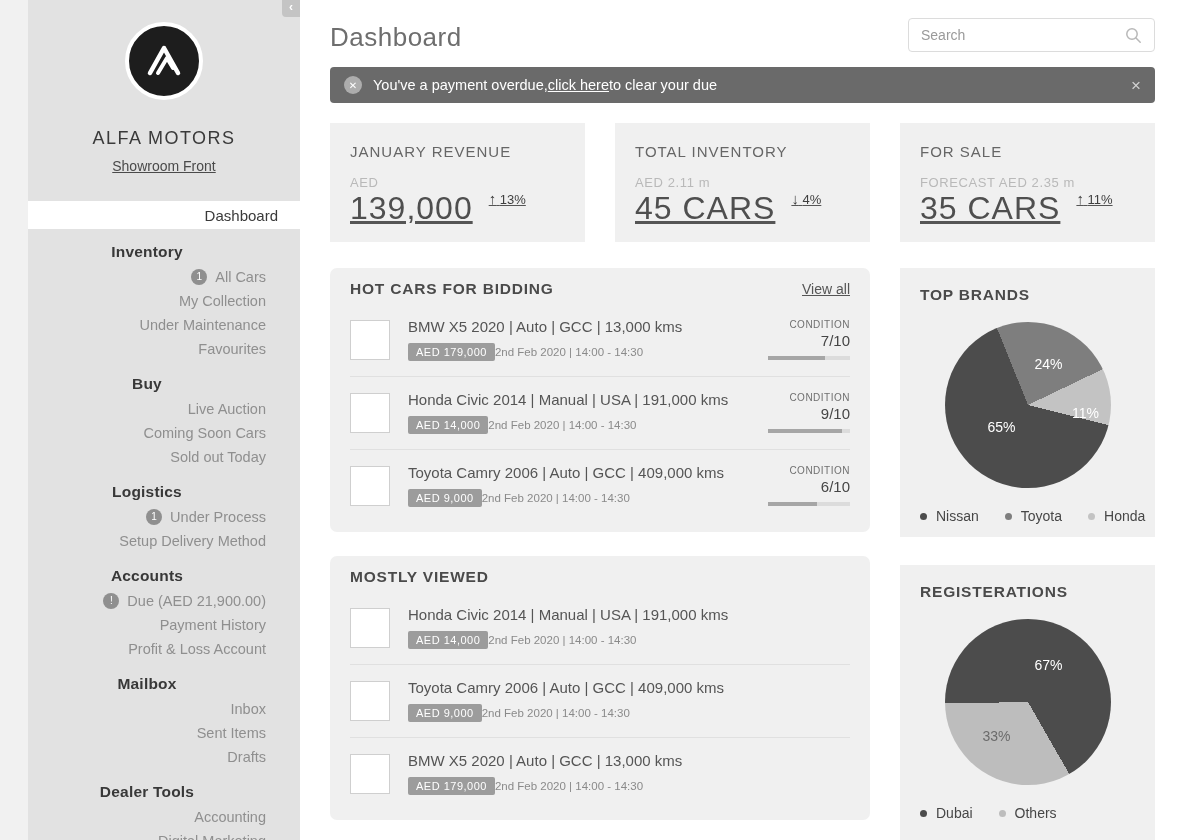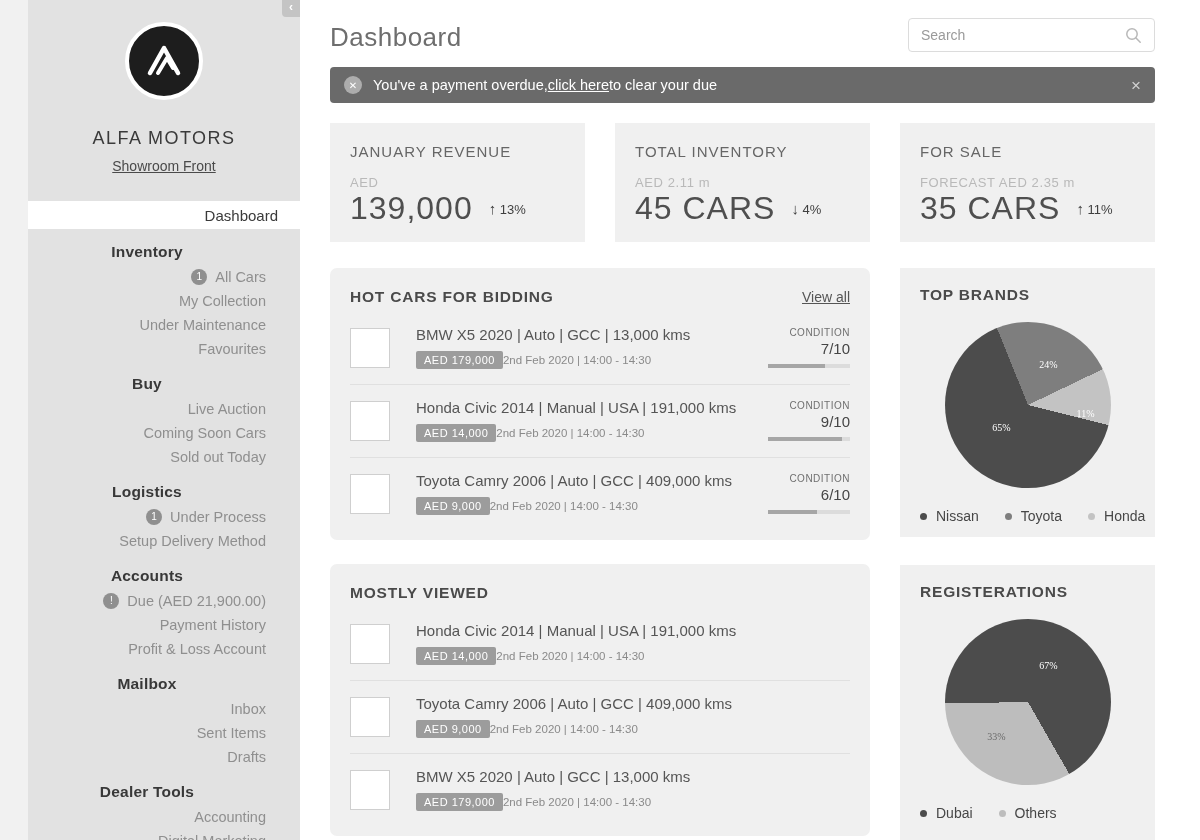--- a/index.html
+++ b/index.html
@@ -43,50 +43,50 @@
     padding:0 14px; color:#fff; font-size:14.5px; }
   .banner-icon { width:18px; height:18px; border-radius:50%; background:rgba(255,255,255,.45);
     display:flex; align-items:center; justify-content:center; font-size:10px; color:#fff;
     margin-right:11px; flex:0 0 18px; }
   .banner a, .banner-link { color:#fff; text-decoration:underline; cursor:pointer; }
   .banner-close { margin-left:auto; color:#d2d2d2; font-size:17px; cursor:pointer; line-height:1; }
   .stats-row { display:flex; gap:30px; margin-top:20px; }
   .stat-card { flex:1; height:119px; background:#f0f0f0; padding:20px; }
   .stat-title { font-size:15px; color:#666; letter-spacing:1px; }
   .stat-sub { margin-top:15px; font-size:13px; color:#b9b9b9; letter-spacing:.6px; }
-  .stat-value-row { display:flex; align-items:center; gap:16px; }
+  .stat-value-row { display:flex; align-items:flex-start; gap:16px;text-decoration:underline; }
   .stat-value { font-size:32px; color:#4f4f4f; letter-spacing:1px; }
   .stat-delta { font-size:13px; color:#3f3f3f; white-space:nowrap; }
   .stat-delta .arrow { font-size:15px; }
   .content-row { display:flex; gap:30px; margin-top:26px; align-items:flex-start; }
   .col-left { width:540px; display:flex; flex-direction:column; gap:24px; }
   .col-right { width:255px; display:flex; flex-direction:column; gap:28px; }
-  .panel { background:#f0f0f0; padding:8px 20px 10px; width:100%;border-radius:7px; }
+  .panel { background:#f0f0f0; padding:0 20px 10px; width:100%;border-radius:7px; }
   .panel-head { display:flex; justify-content:space-between; align-items:center; padding:12px 0 6px; }
   .panel-title { font-size:15.5px; font-weight:bold; color:#4a4a4a; letter-spacing:.8px; }
   .view-all { font-size:14px; color:#555; text-decoration:underline; cursor:pointer; }
   .car-row { display:flex; align-items:center; padding:14px 0 15px; cursor:pointer; }
   .car-row + .car-row { border-top:1px solid #e0e0e0; }
   .thumb { width:40px; height:40px; background:#fff; border:1px solid #cfcfcf; flex:0 0 40px; }
-  .car-info { margin-left:26px; flex:1; min-width:0; }
+  .car-info { margin-left:18px; flex:1; min-width:0; }
   .car-title { font-size:15px; color:#555; }
   .car-meta { margin-top:8px; display:flex; align-items:center; gap:0; }
   .price-badge { background:#9c9c9c; color:#fff; font-size:11px; padding:3px 8px; border-radius:2px;
     letter-spacing:.5px; }
   .car-date { font-size:11.5px; color:#8a8a8a; }
   .condition { width:82px; text-align:right; flex:0 0 82px; }
   .condition-label { font-size:10px; color:#6f6f6f; letter-spacing:.5px; }
   .condition-value { font-size:15px; color:#454545; margin-top:2px; }
   .condition-bar { margin-top:7px; height:4px; background:#dcdcdc; position:relative; }
   .condition-fill { position:absolute; left:0; top:0; height:100%; background:#a6a6a6; }
   .pie-card { position:relative; background:#f0f0f0; padding:18px 20px; }
   .pie-card.tb { height:269px; }
   .pie-card.reg { height:285px; }
   .pie { width:166px; height:166px; border-radius:50%; margin:18px auto 0; position:relative; }
-  .pie-label { position:absolute; transform:translate(-50%,-50%); font-size:10px; color:#fff;font-family:Liberation Serif, serif; }
+  .pie-label { position:absolute; transform:translate(-50%,-50%); font-size:14px; color:#fff; }
   .pie-label.dark-text { color:#6b6b6b; }
   .legend { display:flex; gap:26px; margin-top:20px; align-items:center; }
   .legend-item { display:flex; align-items:center; gap:9px; font-size:14px; color:#474747; }
   .legend-dot { width:7px; height:7px; border-radius:50%; background:#777; flex:0 0 7px; }
 </style>
 </head>
 <body>
 
 <div class="left-rail"></div>
 

